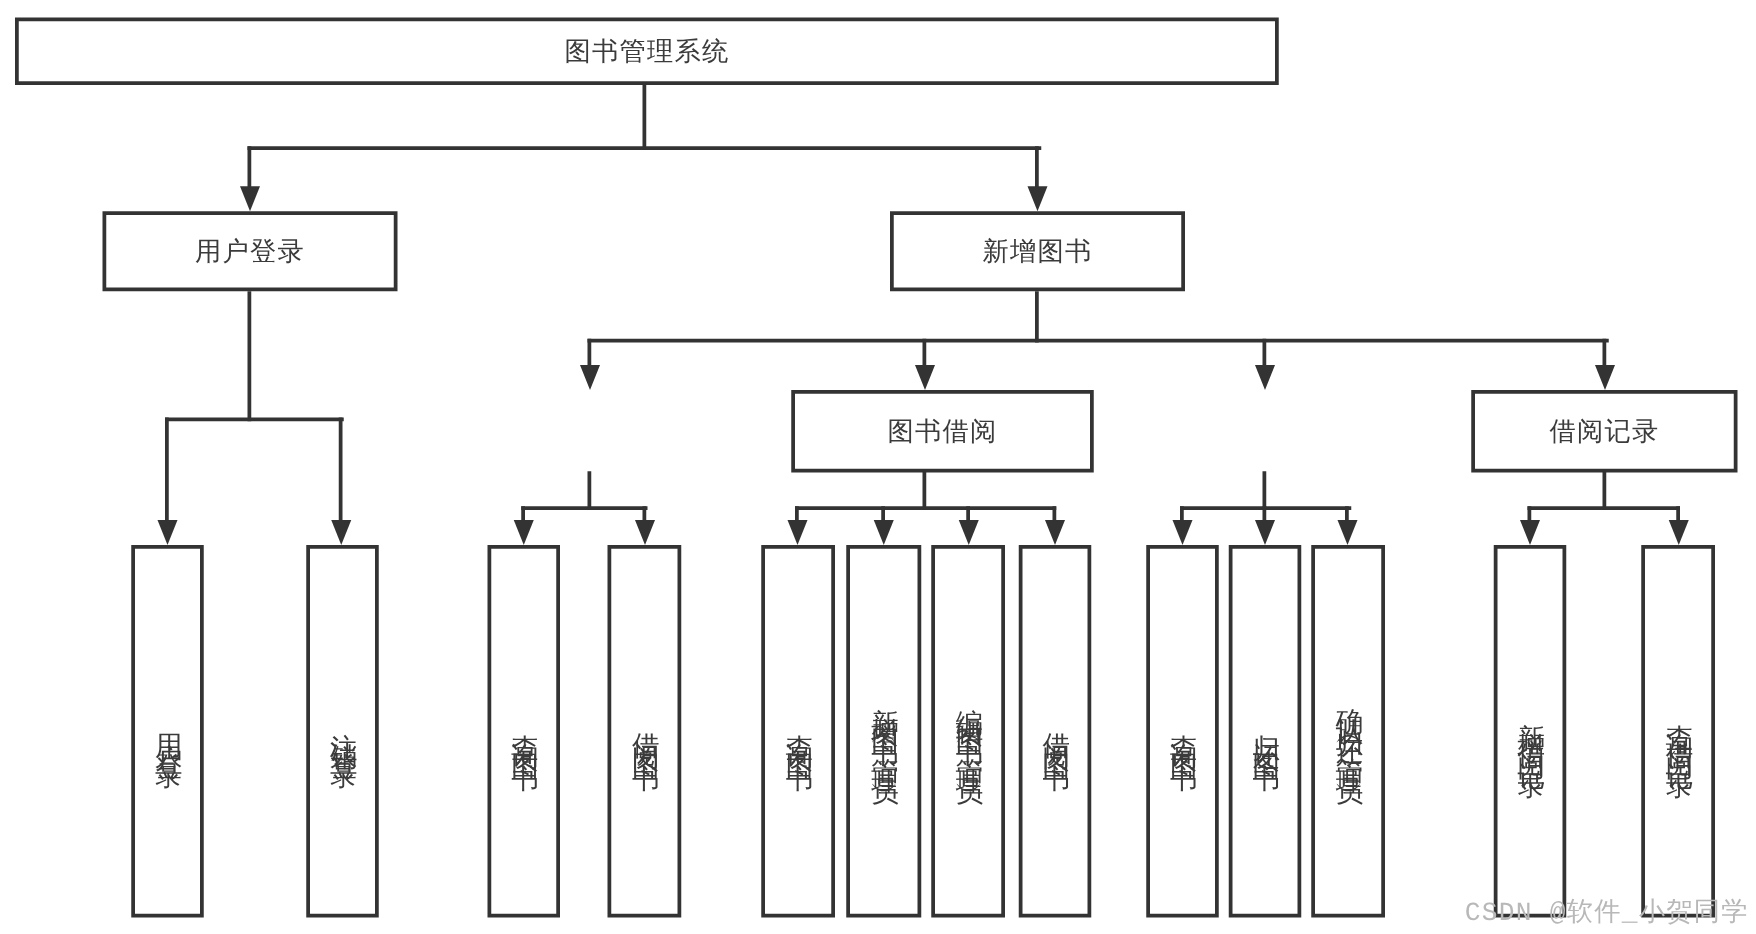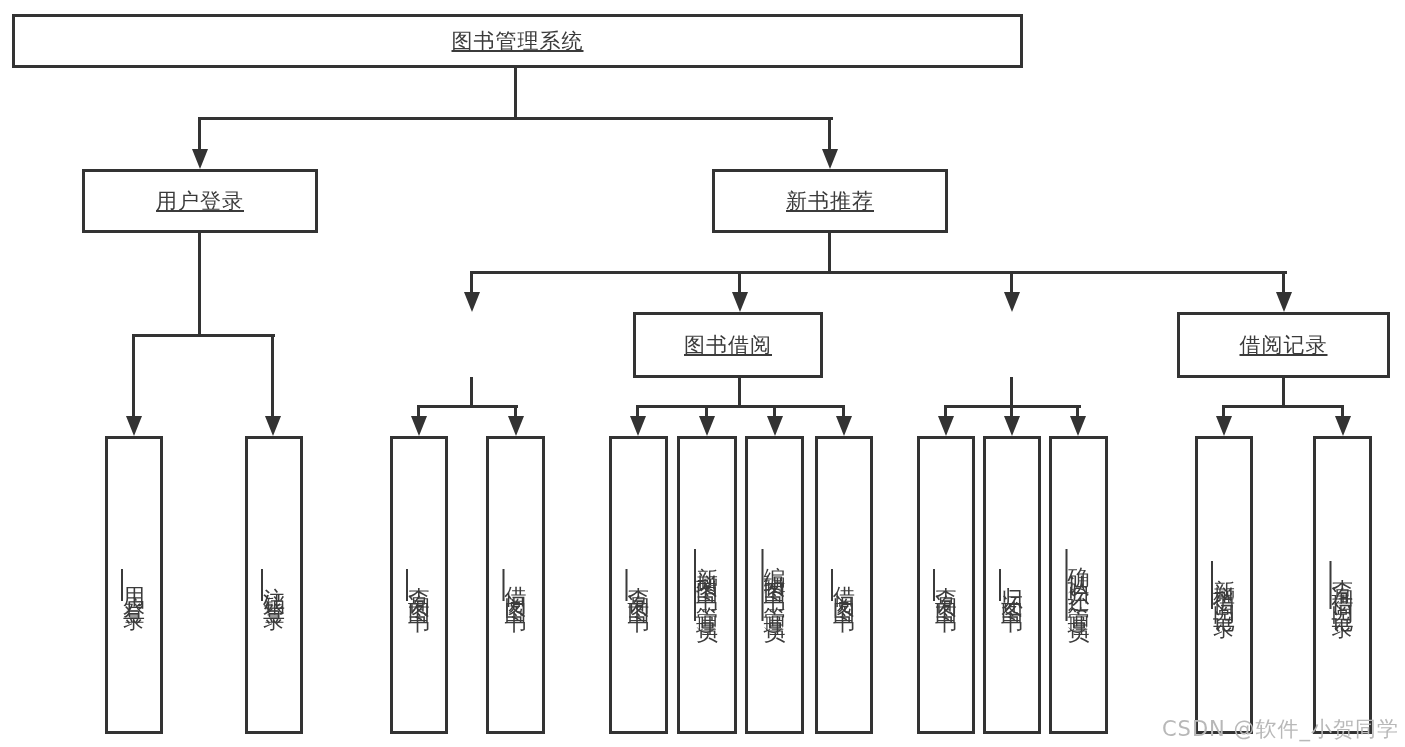--- a/index.html
+++ b/index.html
@@ -4,74 +4,74 @@
 <style>
   html,body { margin:0; padding:0; background:#ffffff; }
   .canvas {
     position:relative; width:1405px; height:747px; background:#ffffff;
     font-family:"DejaVu Sans", sans-serif; color:#3b3b3b; overflow:hidden;
   }
   .node {
     position:absolute; box-sizing:border-box;
     border:3px solid #333333; background:#ffffff;
     display:flex; align-items:center; justify-content:center;
-    font-size:21px; letter-spacing:1px; white-space:nowrap;text-decoration:underline;
+    font-size:21px; letter-spacing:1px; white-space:nowrap;
   }
   .vnode span {
     writing-mode:vertical-rl; text-orientation:mixed;
     font-size:22px; letter-spacing:8px; line-height:1;
   }
   .hline { position:absolute; height:3px; background:#333333; }
   .vline { position:absolute; width:3px;  background:#333333; }
   .arrowhead {
     position:absolute; width:0; height:0;
     border-left:8px solid transparent; border-right:8px solid transparent;
     border-top:20px solid #333333;
   }
   .watermark {
     position:absolute; right:6px; bottom:4px;
-    font-size:21px; color:#b8b8b8; letter-spacing:1px;
+    font-size:21px; color:#b8b8b8; letter-spacing:1px;font-family:Liberation Mono, monospace;
   }
 </style>
 </head>
 <body>
 
 <div class="canvas">
 
   <div class="node" style="left:12px; top:14px; width:1011px; height:54px;">图书管理系统</div>
 
   <div class="vline" style="left:514px; top:67px; height:52px;"></div>
   <div class="hline" style="left:198px; top:117px; width:635px;"></div>
   <div class="vline" style="left:198px; top:117px; height:34px;"></div>
   <div class="arrowhead" style="left:192px; top:149px;"></div>
   <div class="vline" style="left:828px; top:117px; height:34px;"></div>
   <div class="arrowhead" style="left:822px; top:149px;"></div>
 
   <div class="node" style="left:82px; top:169px; width:236px; height:64px;">用户登录</div>
-  <div class="node" style="left:712px; top:169px; width:236px; height:64px;">新书推荐</div>
+  <div class="node" style="left:712px; top:169px; width:236px; height:64px;">新增图书</div>
 
   <div class="vline" style="left:198px; top:233px; height:104px;"></div>
   <div class="hline" style="left:132px; top:334px; width:143px;"></div>
   <div class="vline" style="left:132px; top:334px; height:82px;"></div>
   <div class="arrowhead" style="left:126px; top:416px;"></div>
   <div class="vline" style="left:271px; top:334px; height:82px;"></div>
   <div class="arrowhead" style="left:265px; top:416px;"></div>
 
   <div class="vline" style="left:828px; top:233px; height:41px;"></div>
   <div class="hline" style="left:470px; top:271px; width:817px;"></div>
   <div class="vline" style="left:470px; top:271px; height:24px;"></div>
   <div class="arrowhead" style="left:464px; top:292px;"></div>
   <div class="vline" style="left:738px; top:271px; height:24px;"></div>
   <div class="arrowhead" style="left:732px; top:292px;"></div>
   <div class="vline" style="left:1010px; top:271px; height:24px;"></div>
   <div class="arrowhead" style="left:1004px; top:292px;"></div>
   <div class="vline" style="left:1282px; top:271px; height:24px;"></div>
   <div class="arrowhead" style="left:1276px; top:292px;"></div>
 
-  <div class="node" style="left:633px; top:312px; width:190px; height:66px;">图书借阅</div>
+  <div class="node" style="left:633px; top:312px; width:242px; height:66px;">图书借阅</div>
   <div class="node" style="left:1177px; top:312px; width:213px; height:66px;">借阅记录</div>
 
   <div class="vline" style="left:470px; top:377px; height:30px;"></div>
   <div class="hline" style="left:417px; top:405px; width:101px;"></div>
   <div class="vline" style="left:417px; top:405px; height:14px;"></div>
   <div class="arrowhead" style="left:411px; top:416px;"></div>
   <div class="vline" style="left:514px; top:405px; height:14px;"></div>
   <div class="arrowhead" style="left:508px; top:416px;"></div>
 
   <div class="vline" style="left:738px; top:377px; height:30px;"></div>

